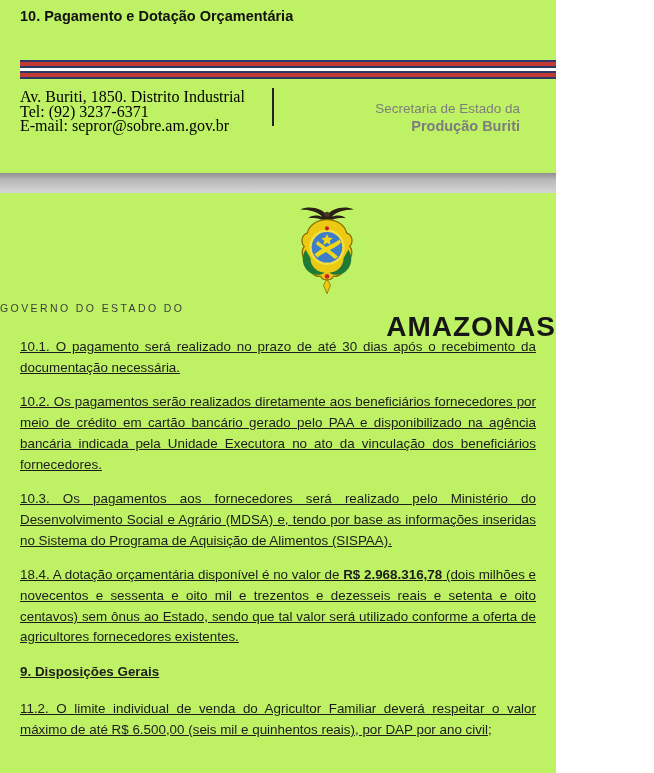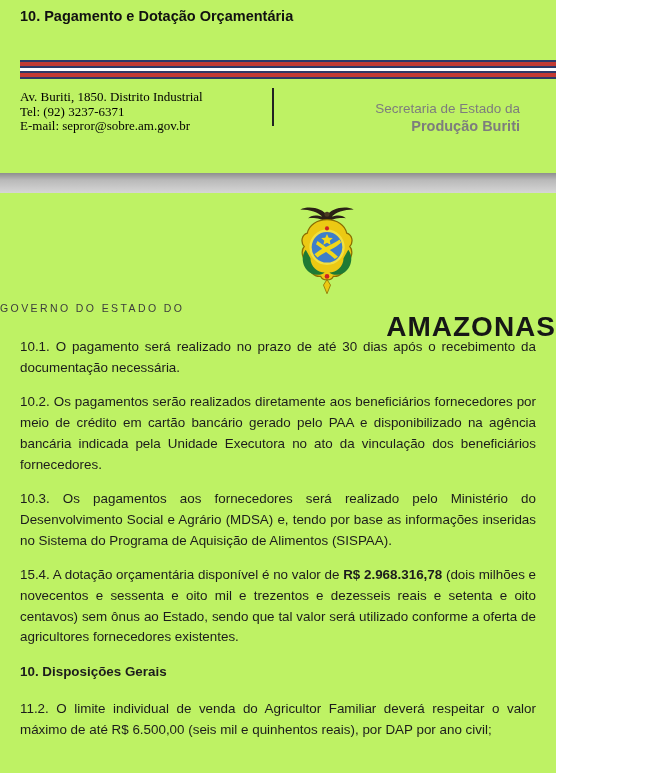--- a/index.html
+++ b/index.html
@@ -23,21 +23,21 @@
   .ribbon{height:8px;display:flex;flex-direction:column;}
   .ribbon .b-thin{height:1.5px;background:#2c3968;}
   .ribbon .r-mid{flex:1;background:#c23a33;}
   .ribbon .b-bot{height:2.5px;background:#2c3968;}
   .ribbon-gap{height:3px;background:#ffffff;}
 
   
   .address-block{
     position:absolute;left:20px;top:90px;
     font-family:"Liberation Serif", serif;
-    font-size:13px;line-height:14.5px;color:#000;
+    font-size:16px;line-height:14.5px;color:#000;
   }
   .vertical-divider{
     position:absolute;left:272px;top:88px;width:1.5px;height:38px;background:#222;
   }
   .org-block{
     position:absolute;right:36px;top:100px;text-align:right;color:#7d7d7d;
   }
   .org-line1{font-size:13.5px;line-height:17px;}
   .org-line2{font-size:14.5px;line-height:18px;font-weight:bold;}
 
@@ -56,21 +56,21 @@
   .logo-name{
     position:absolute;left:0;right:0;top:311px;text-align:right;
     font-size:28px;font-weight:bold;letter-spacing:1px;color:#161616;
   }
 
   
   .body-text{
     position:absolute;left:20px;right:20px;top:337px;
     font-size:13.4px;line-height:20.7px;text-align:justify;color:#1c1c1c;
   }
-  .body-text p{margin:0 0 14px 0;}
+  .body-text p{margin:0 0 14px 0;text-decoration:underline;}
   .sec11-heading{
     font-weight:bold;margin:0 0 16px 0 !important;text-align:left;
   }
   .amount-bold{font-weight:bold;}
   a.doc-link{color:#0000ee;text-decoration:underline;}
 </style>
 </head>
 <body>
 
 <div class="page">
@@ -130,18 +130,18 @@
       <path d="M50 96 L54.5 103 L50 114 L45.5 103 Z" fill="#ecc913" stroke="#8a6d00" stroke-width="1"></path>
     </svg>
   </div>
   <div class="logo-caption">GOVERNO DO ESTADO DO</div>
   <div class="logo-name">AMAZONAS</div>
 
   <div class="body-text">
     <p>10.1. O pagamento será realizado no prazo de até 30 dias após o recebimento da documentação necessária.</p>
     <p>10.2. Os pagamentos serão realizados diretamente aos beneficiários fornecedores por meio de crédito em cartão bancário gerado pelo PAA e disponibilizado na agência bancária indicada pela Unidade Executora no ato da vinculação dos beneficiários fornecedores.</p>
     <p>10.3. Os pagamentos aos fornecedores será realizado pelo Ministério do Desenvolvimento Social e Agrário (MDSA) e, tendo por base as informações inseridas no Sistema do Programa de Aquisição de Alimentos (SISPAA).</p>
-    <p><span>15.4. A dotação orçamentária disponível é no valor de </span><span class="amount-bold">R$ 2.968.316,78</span><span> (dois milhões e novecentos e sessenta e oito mil e trezentos e dezesseis reais e setenta e oito centavos) sem ônus ao Estado, sendo que tal valor será utilizado conforme a oferta de agricultores fornecedores existentes.</span></p>
-    <p class="sec11-heading">10. Disposições Gerais</p>
+    <p><span>18.4. A dotação orçamentária disponível é no valor de </span><span class="amount-bold">R$ 2.968.316,78</span><span> (dois milhões e novecentos e sessenta e oito mil e trezentos e dezesseis reais e setenta e oito centavos) sem ônus ao Estado, sendo que tal valor será utilizado conforme a oferta de agricultores fornecedores existentes.</span></p>
+    <p class="sec11-heading">9. Disposições Gerais</p>
     <p>11.2. O limite individual de venda do Agricultor Familiar deverá respeitar o valor máximo de até R$ 6.500,00 (seis mil e quinhentos reais), por DAP por ano civil;</p>
   </div>
 
 </div>
 
 </body></html>

